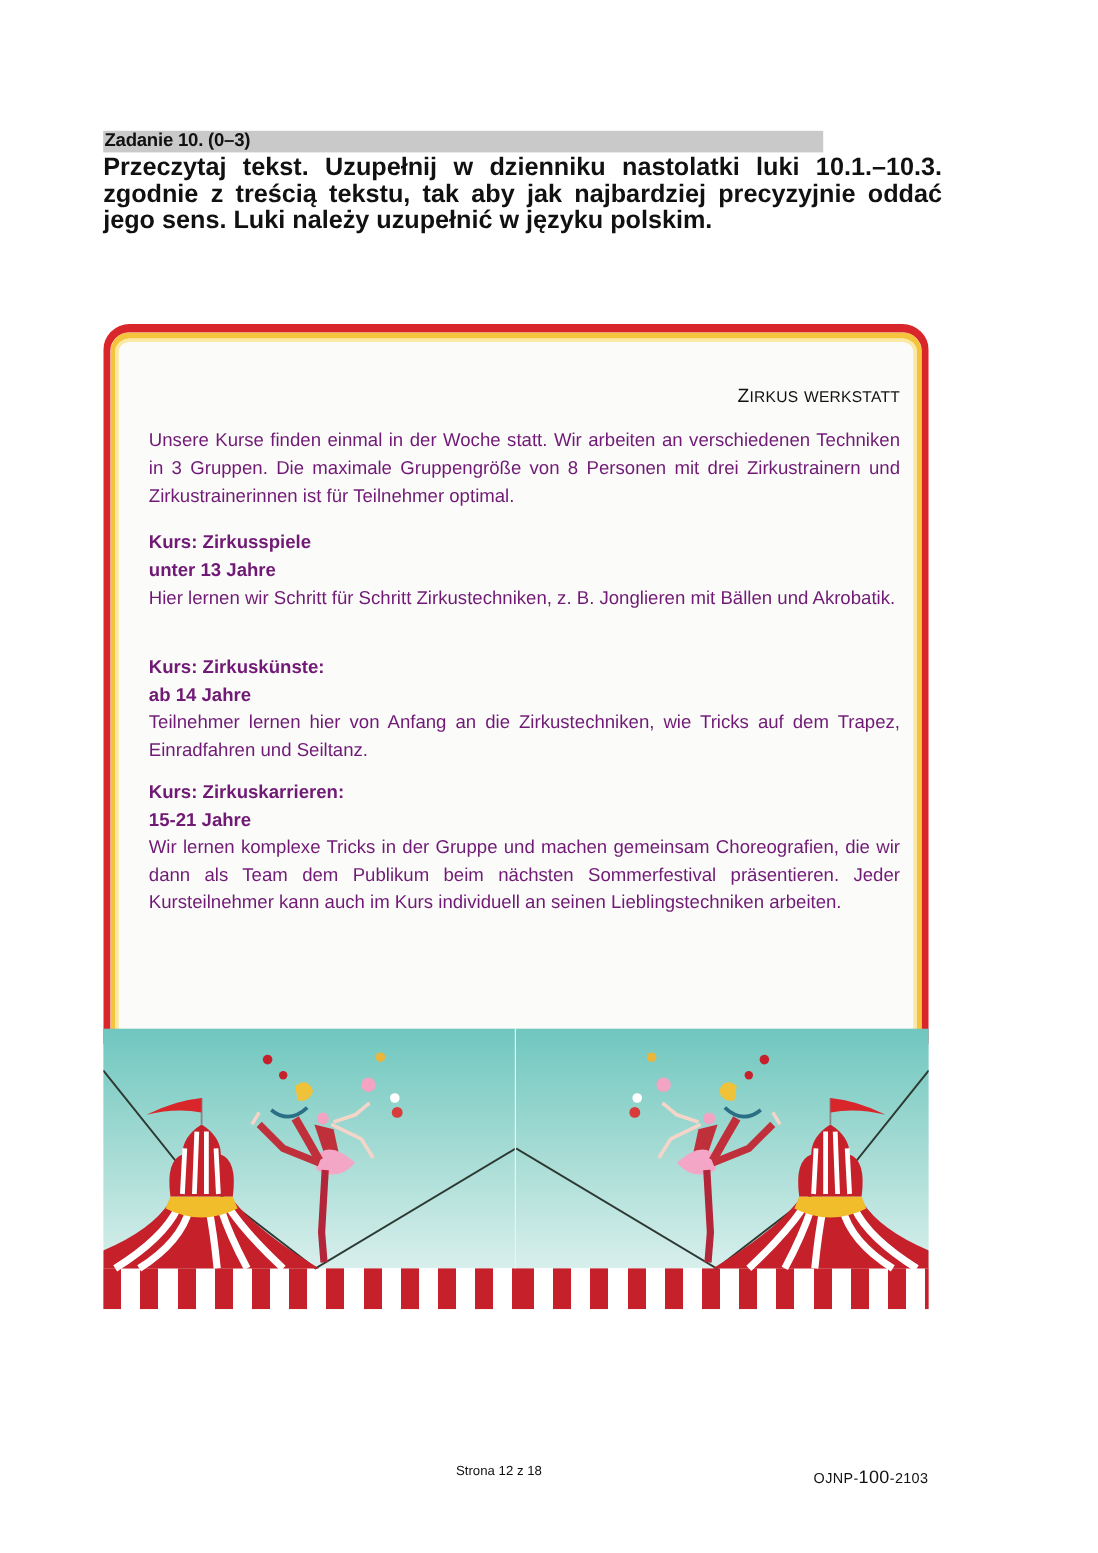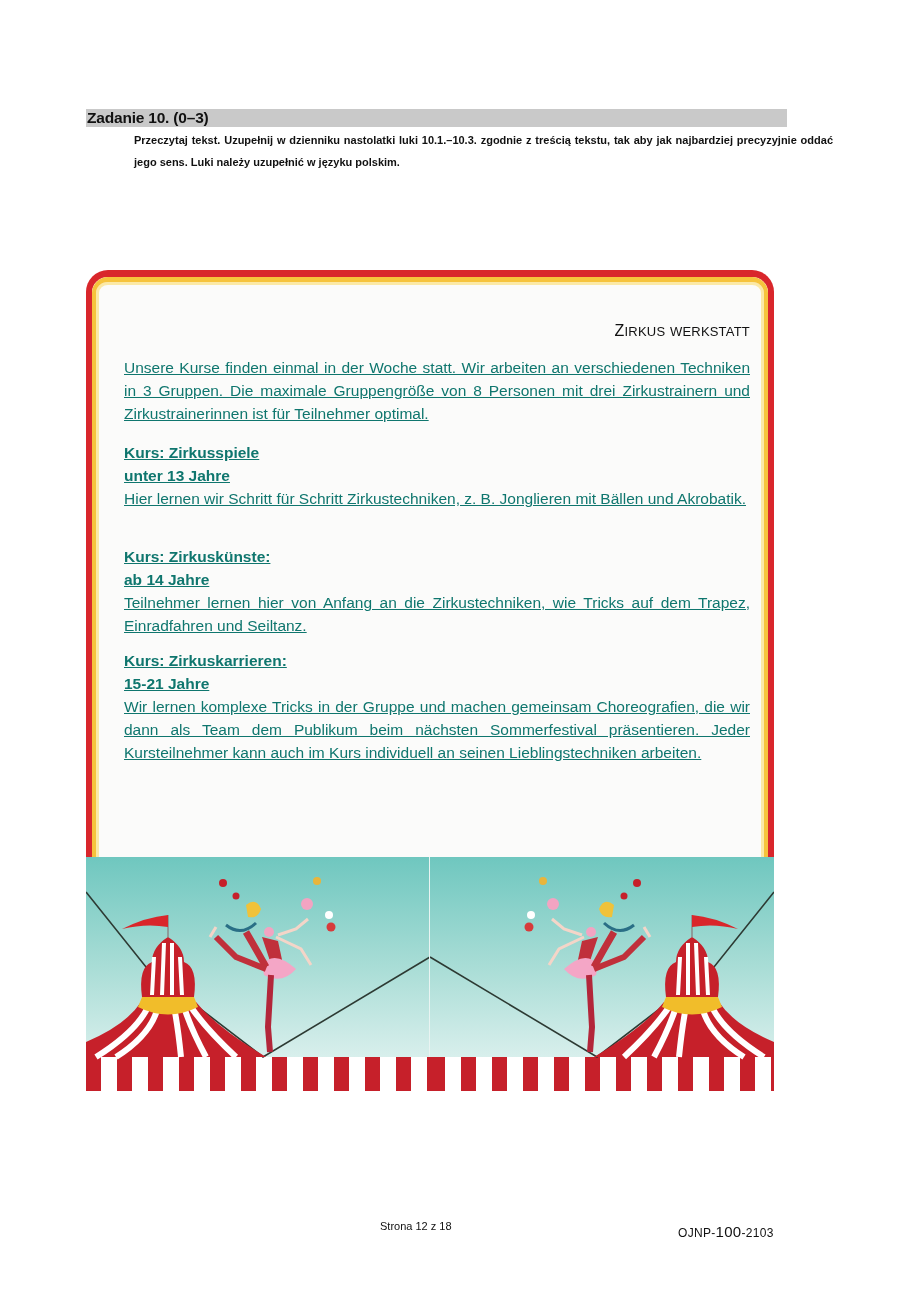--- a/index.html
+++ b/index.html
@@ -1,38 +1,38 @@
 <!DOCTYPE html>
 <html><head>
 <meta charset="utf-8">
 <style>
   html, body { margin: 0; padding: 0; background: #ffffff; }
   body { width: 915px; height: 1294px; position: relative; overflow: hidden;
          font-family: "Liberation Sans", sans-serif; color: #111; }
 
-  .task-header { position: absolute; left: 86px; top: 109px; width: 701px; height: 18px;
+  .task-header { position: absolute; left: 86px; top: 109px; width: 600px; height: 18px;
                  background: #c9c9c9; }
   .task-header span { position: absolute; left: 1px; top: 0px; font-weight: bold; font-size: 15.5px;
                       line-height: 18px; letter-spacing: -0.2px; }
   .instructions { position: absolute; left: 86px; top: 129px; width: 699px;
-                  font-weight: bold; font-size: 11px; line-height: 22px; text-align: justify; margin-left: 48px; }
+                  font-weight: bold; font-size: 21px; line-height: 22px; text-align: justify; }
 
   
   .frame { position: absolute; left: 86px; top: 270px; width: 688px; height: 600px;
            border-radius: 22px 22px 0 0;
            background: linear-gradient(#fafafa,#fafafa);
            box-sizing: border-box;
            border-top: 7px solid #d9262b; border-left: 6px solid #d9262b; border-right: 6px solid #d9262b; border-bottom: none; }
   .frame-inner { position: absolute; left: 0; top: 0; right: 0; bottom: 0;
                  border-radius: 16px 16px 0 0;
                  border-top: 5px solid #f6c33c; border-left: 4px solid #f6c33c; border-right: 4px solid #f6c33c;
                  box-shadow: inset 0 0 0 3px #fbe9a6; background: #fbfbfa; }
 
   .article { position: absolute; left: 124px; width: 626px; font-size: 15.5px; line-height: 23px;
-             color: #0f766e; text-decoration: underline; }
+             color: #701a75; }
   .article p { margin: 0; text-align: justify; }
   .title { position: absolute; left: 124px; width: 626px; top: 322px; text-align: right;
            font-size: 16px; letter-spacing: 0.2px; }
   .title .sc { font-size: 13px; }
   .b { font-weight: bold; }
 
   
   .illus { position: absolute; left: 86px; top: 857px; width: 688px; height: 234px; overflow: hidden; }
   .panel { position: absolute; top: 0; width: 344px; height: 234px; }
   .panel.left { left: 0; }

